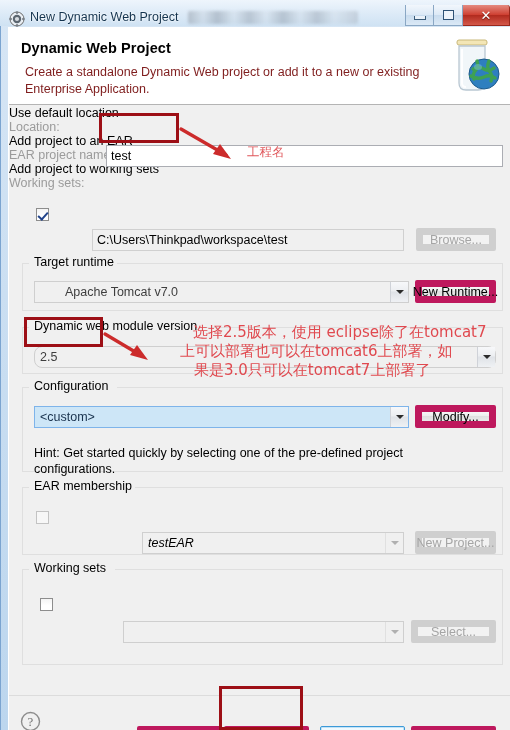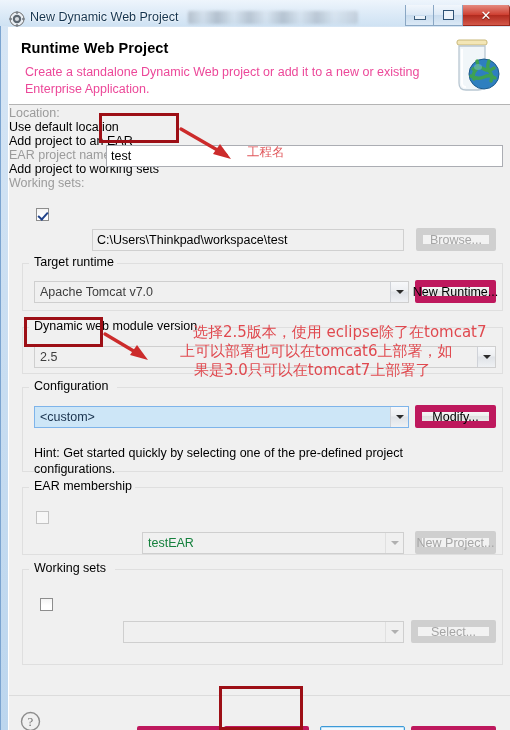--- a/index.html
+++ b/index.html
@@ -155,21 +155,21 @@
     font-weight: bold;
     color: #000;
     letter-spacing: 0.1px;
   }
   .banner-desc {
     position: absolute;
     left: 16px; top: 36px;
     width: 420px;
     font-size: 12.5px;
     line-height: 17px;
-    color: #ec4899;
+    color: #7f1d1d;
   }
   .banner-img {
     position: absolute;
     right: 8px; top: 5px;
     width: 56px; height: 64px;
   }
 
   
   #body {
     position: absolute;
@@ -410,64 +410,64 @@
       <div class="wb wb-max"></div>
       <div class="wb wb-close">
           <span class="x">✕</span>
         </div>
     </div>
   </div>
 
   <div id="client">
 
     <div id="banner">
-      <div class="banner-title">Runtime Web Project</div>
+      <div class="banner-title">Dynamic Web Project</div>
       <div class="banner-desc">Create a standalone Dynamic Web project or add it to a new or existing Enterprise Application.</div>
       <span class="banner-img">
         <svg width="56" height="64" viewBox="0 0 56 64">
           <rect x="10" y="7" width="30" height="5" rx="2" fill="#f3e6b6" stroke="#c9b87a" stroke-width="1"></rect>
           <path d="M12 13 L12 50 Q12 57 19 57 L31 57 Q38 57 38 50 L38 13 Z" fill="#eef4f8" fill-opacity="0.8" stroke="#b9c7d2" stroke-width="1.3"></path>
           <path d="M15 16 L15 50 Q15 54 19 54" fill="none" stroke="#ffffff" stroke-width="2" opacity="0.9"></path>
           <circle cx="37" cy="41" r="15" fill="#2e7fbf"></circle>
           <circle cx="37" cy="41" r="15" fill="none" stroke="#1d5b8c" stroke-width="1"></circle>
           <path d="M26 36 q6 -3 11 0 q5 3 10 -1 M24 43 q7 4 13 1 q6 -3 11 1 M30 28 q2 6 -2 10 q-3 4 -1 8 M42 28 q-3 7 1 11 q3 4 1 9" fill="none" stroke="#3fa34d" stroke-width="3.4" stroke-linecap="round" opacity="0.95"></path>
           <ellipse cx="31" cy="34" rx="4" ry="3" fill="#7fc4e8" opacity="0.45"></ellipse>
         </svg>
       </span>
     </div>
 
     <div id="body">
 
       <input class="txt" type="text" style="position: absolute; left: 97px; top: 39px; width: 397px;" value="test">
 
       <div class="cb checked" style="left:27px; top:102px;"></div>
+      <div class="lbl" style="left:46px; top:101px;">Use default location</div>
       <div class="lbl dim" style="left:27px; top:128px;">Location:</div>
-      <div class="lbl" style="left:46px; top:101px;">Use default location</div>
       <div class="fakeinput plain-dis" style="position:absolute; left:83px; top:123px; width:312px; line-height:20px;">C:\Users\Thinkpad\workspace\test</div>
       <div class="btn disabled" style="left:407px; top:122px; width:80px;">Browse...</div>
 
       <div class="group" style="left:13px; top:157px; width:481px; height:48px;">
         <div class="grp-top-l" style="left:0; width:6px;"></div>
         <div class="grp-top-r" style="left:93px; right:0;"></div>
         <span class="grp-legend">Target runtime</span>
       </div>
-      <div class="combo grayfield" style="left:25px; top:175px; width:375px;">
+      <div class="combo grayfield" style="left:25px; top:175px; width:375px;padding-left:25px;">
         <span class="cval">Apache Tomcat v7.0</span>
         <span class="carrow">
             <i></i>
           </span>
       </div>
       <div class="btn" style="left:406px; top:174px; width:81px;">New Runtime...</div>
 
       <div class="group" style="left:13px; top:221px; width:481px; height:47px;">
         <div class="grp-top-l" style="left:0; width:6px;"></div>
         <div class="grp-top-r" style="left:181px; right:0;"></div>
         <span class="grp-legend">Dynamic web module version</span>
       </div>
-      <div class="combo grayfield" style="left:25px; top:240px; width:462px;">
+      <div class="combo grayfield" style="left:25px; top:240px; width:462px;border-radius:8px;">
         <span class="cval">2.5</span>
         <span class="carrow">
             <i></i>
           </span>
       </div>
 
       <div class="group" style="left:13px; top:281px; width:481px; height:85px;">
         <div class="grp-top-l" style="left:0; width:6px;"></div>
         <div class="grp-top-r" style="left:94px; right:0;"></div>
         <span class="grp-legend">Configuration</span>
@@ -483,21 +483,21 @@
 
       <div class="group" style="left:13px; top:381px; width:481px; height:68px;">
         <div class="grp-top-l" style="left:0; width:6px;"></div>
         <div class="grp-top-r" style="left:105px; right:0;"></div>
         <span class="grp-legend">EAR membership</span>
       </div>
       <div class="cb disabled" style="left:27px; top:405px;"></div>
       <div class="lbl" style="left:46px; top:404px;">Add project to an EAR</div>
       <div class="lbl dim" style="left:27px; top:431px;">EAR project name:</div>
       <div class="combo disabled" style="left:133px; top:426px; width:262px;">
-        <span class="cval" style="color:#15803d;">testEAR</span>
+        <span class="cval" style="color:#000000;font-style:italic;">testEAR</span>
         <span class="carrow">
             <i></i>
           </span>
       </div>
       <div class="btn disabled" style="left:406px; top:425px; width:81px;">New Project...</div>
 
       <div class="group" style="left:13px; top:463px; width:481px; height:96px;">
         <div class="grp-top-l" style="left:0; width:6px;"></div>
         <div class="grp-top-r" style="left:92px; right:0;"></div>
         <span class="grp-legend">Working sets</span>

